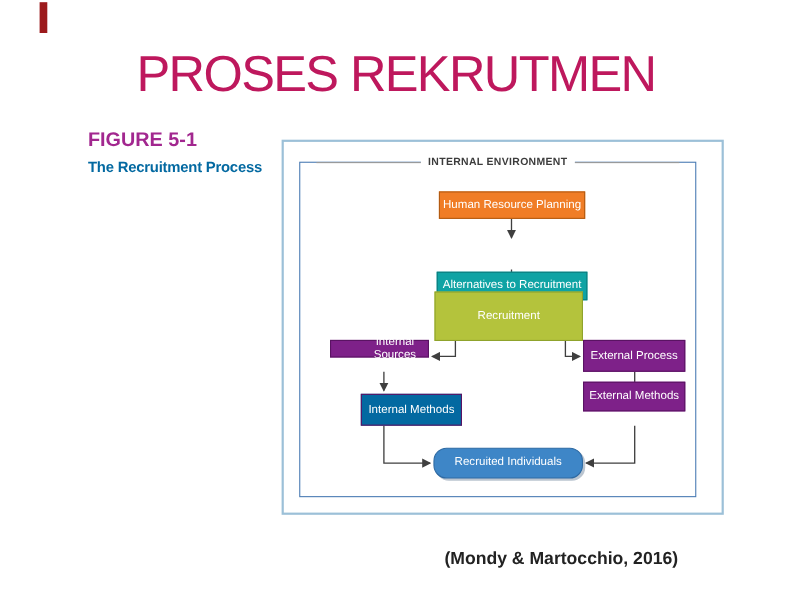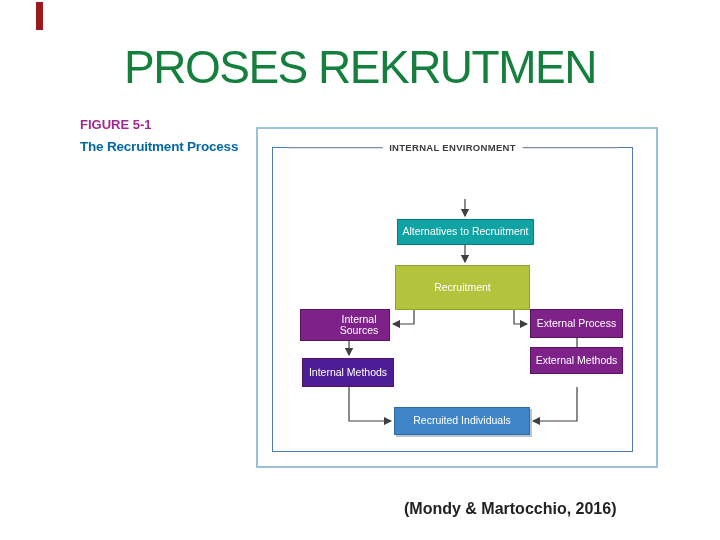--- a/index.html
+++ b/index.html
@@ -3,25 +3,25 @@
 <meta charset="utf-8">
 <style>
   html,body{margin:0;padding:0;}
   body{width:720px;height:540px;overflow:hidden;background:#fff;
        font-family:"Liberation Sans", sans-serif;}
   .slide{position:relative;width:720px;height:540px;background:#ffffff;}
 
   .accent-bar{position:absolute;left:36px;top:2px;width:7px;height:28px;}
 
   .title{position:absolute;top:40px;left:0;width:720px;text-align:center;
-         font-size:46px;font-weight:400;letter-spacing:-1.5px;color:#15803d;
+         font-size:46px;font-weight:400;letter-spacing:-1.5px;color:#be185d;
          white-space:nowrap;}
 
   .figure-head{position:absolute;left:80px;top:118px;line-height:1;}
-  .figure-label{font-size:13px;font-weight:700;letter-spacing:0px;margin-bottom:9px;}
+  .figure-label{font-size:18px;font-weight:700;letter-spacing:0px;margin-bottom:9px;}
   .figure-caption{font-size:13.5px;font-weight:700;color:#0369a1;letter-spacing:-0.2px;}
 
   .diagram{position:absolute;left:256px;top:127px;width:402px;height:341px;
            border:2px solid #9cc0d8;box-sizing:border-box;}
   .inner-rect{position:absolute;left:14px;top:18px;width:361px;height:305px;
               border:1.5px solid #4b7cb4;box-sizing:border-box;}
 
   .env-row{position:absolute;left:50%;transform:translate(-50%,-50%);
            display:flex;align-items:center;background:transparent;white-space:nowrap;}
   .env-row .seg{height:1.5px;background:#9a9a9a;}
@@ -37,25 +37,25 @@
         line-height:1.05;}
   .n-orange{border:1.5px solid #b35b12;}
   .n-teal{border:1.5px solid #0b7c7d;}
   .n-lime{border:1.5px solid #8fa32c;}
   .n-purple{border:1.5px solid #5a1363;}
   .n-blue{border:1.5px solid #2e6aa3;box-shadow:2px 2px 0 rgba(60,90,120,0.35);}
 
   .node.hrp{left:141px;top:45px;width:133px;height:25px;}
   .node.alt{left:139px;top:90px;width:137px;height:26px;}
   .node.recr{left:137px;top:136px;width:135px;height:45px;}
-  .node.isrc{left:42px;top:180px;width:90px;height:32px;padding-left:28px;}
+  .node.isrc{left:42px;top:180px;width:90px;height:16px;padding-left:28px;}
   .node.esrc{left:272px;top:180px;width:93px;height:29px;}
   .node.imth{left:44px;top:229px;width:92px;height:29px;}
   .node.emth{left:272px;top:218px;width:93px;height:27px;}
-  .node.rind{left:136px;top:278px;width:136px;height:28px;}
+  .node.rind{left:136px;top:278px;width:136px;height:28px;border-radius:12px;}
 
   svg.connectors{position:absolute;left:0;top:0;width:402px;height:341px;
                  pointer-events:none;}
 
   .citation{position:absolute;left:404px;top:500px;font-size:16px;font-weight:700;
             color:#222222;white-space:nowrap;text-align:center;}
 </style>
 </head>
 <body>
 
@@ -92,30 +92,31 @@
         <line x1="207" y1="116" x2="207" y2="133" marker-end="url(#ah)"></line>
         <polyline points="156,165 156,195 135,195" marker-end="url(#ah)"></polyline>
         <polyline points="256,165 256,195 269,195" marker-end="url(#ah)"></polyline>
         <line x1="91" y1="209" x2="91" y2="226" marker-end="url(#ah)"></line>
         <line x1="319" y1="209" x2="319" y2="226" marker-end="url(#ah)"></line>
         <polyline points="91,258 91,292 133,292" marker-end="url(#ah)"></polyline>
         <polyline points="319,258 319,292 275,292" marker-end="url(#ah)"></polyline>
       </g>
     </svg>
 
+    <div class="node n-orange hrp" style="background: rgb(240, 125, 38);">Human Resource Planning</div>
 
-    <div class="node n-teal alt" style="background: rgb(15, 163, 164);">Alternatives to Recruitment</div>
+    <div class="node n-teal alt" style="background: rgb(15, 163, 164); margin-top: 28px;">Alternatives to Recruitment</div>
 
     <div class="node n-lime recr" style="background: rgb(180, 195, 60);">Recruitment</div>
 
     <div class="node n-purple isrc" style="background: rgb(126, 33, 137);">Internal Sources</div>
 
     <div class="node n-purple esrc" style="background: rgb(126, 33, 137);">External Process</div>
 
-    <div class="node n-purple imth" style="background: #4c1d95;">Internal Methods</div>
+    <div class="node n-purple imth" style="background: #0369a1; margin-left: 26px;">Internal Methods</div>
 
     <div class="node n-purple emth" style="background: rgb(126, 33, 137);">External Methods</div>
 
     <div class="node n-blue rind" style="background: rgb(62, 134, 199);">Recruited Individuals</div>
   </div>
 
   <div class="citation">(Mondy &amp; Martocchio, 2016)</div>
 
 </div>
 

